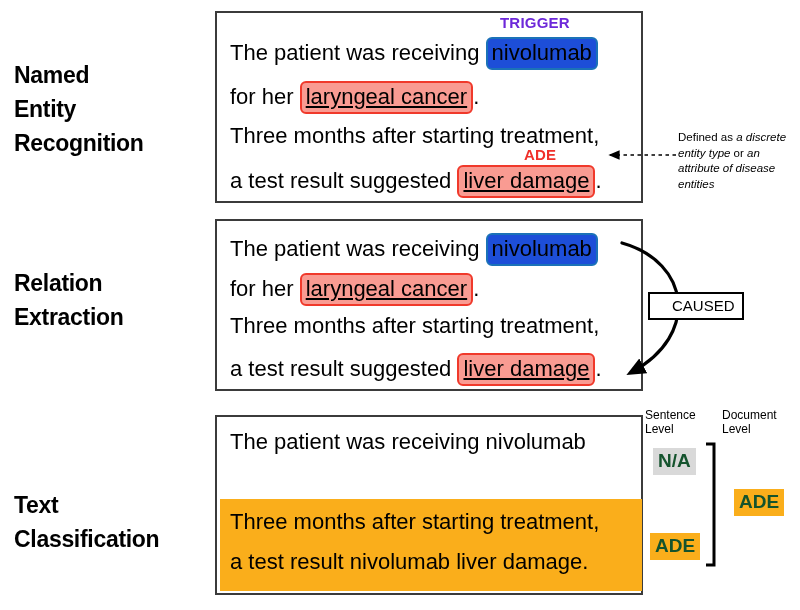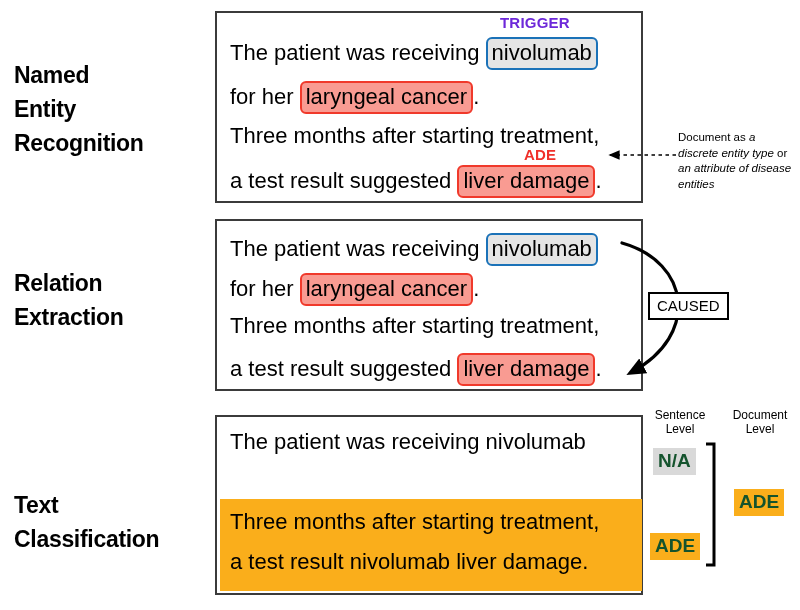--- a/index.html
+++ b/index.html
@@ -73,26 +73,27 @@
   #panel-tc .l4 { top: 132px; }
 
   
   .chip {
     display: inline-block;
     padding: 1px 4px 2px 4px;
     border-radius: 6px;
     box-sizing: border-box;
   }
   .chip-drug {
-    background: #e5e5e5;
+    background: #1d4ed8;
     border: 2px solid #1B72B8;
   }
   .chip-disease {
     background: #F99B92;
     border: 2px solid #F0392B;
+    text-decoration: underline;
   }
 
   
   .tag {
     position: absolute;
     font-weight: bold;
     font-size: 15px;
     letter-spacing: 0.2px;
   }
   .tag-trigger { color: #6d28d9; }
@@ -111,36 +112,36 @@
     line-height: 15.5px;
     color: #000;
   }
   #ner-note i { font-style: italic; }
 
   
   #caused-box {
     position: absolute;
     left: 648px;
     top: 292px;
-    padding: 3px 7px 4px 7px;
+    padding: 3px 7px 4px 22px;
     border: 2.5px solid #000;
     background: #fff;
     font-size: 15px;
     line-height: 17px;
     color: #000;
     z-index: 6;
     box-sizing: border-box;
   }
 
   
   .col-head {
     position: absolute;
     font-size: 12px;
     line-height: 14px;
-    text-align: center;
+    text-align: left;
     color: #000;
     white-space: pre-line;
   }
   #head-sentence { left: 645px; top: 408px; width: 70px; }
   #head-document { left: 722px; top: 408px; width: 76px; }
 
   
   .badge {
     position: absolute;
     font-weight: bold;
@@ -197,21 +198,21 @@
   </div>
   <div class="line l3">Three months after starting treatment,</div>
   <div class="line l4">
     <span>a test result suggested </span><span class="chip chip-disease">liver damage</span><span>.</span>
   </div>
 </div>
 
 <div class="tag tag-trigger" id="tag-trigger">TRIGGER</div>
 <div class="tag tag-ade" id="tag-ade">ADE</div>
 
-<div id="ner-note"><span>Document as </span><i>a discrete entity type</i><span> or </span><i>an attribute of disease entities</i></div>
+<div id="ner-note"><span>Defined as </span><i>a discrete entity type</i><span> or </span><i>an attribute of disease entities</i></div>
 
 <div class="panel" id="panel-re">
   <div class="line l1">
     <span>The patient was receiving </span><span class="chip chip-drug">nivolumab</span>
   </div>
   <div class="line l2">
     <span>for her </span><span class="chip chip-disease">laryngeal cancer</span><span>.</span>
   </div>
   <div class="line l3">Three months after starting treatment,</div>
   <div class="line l4">

